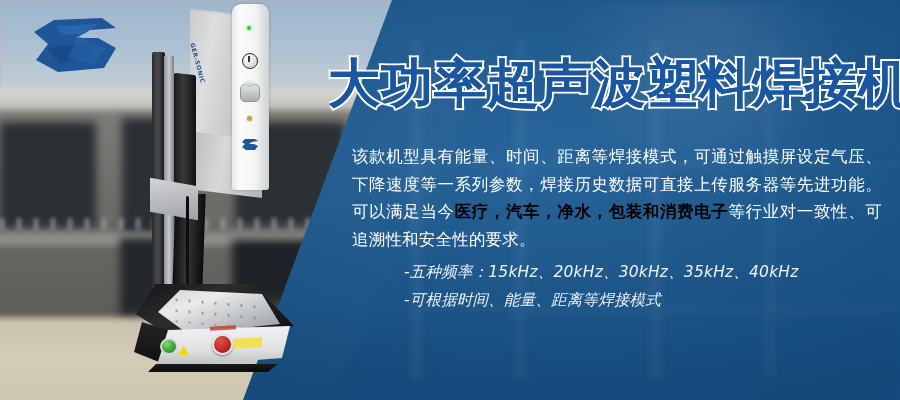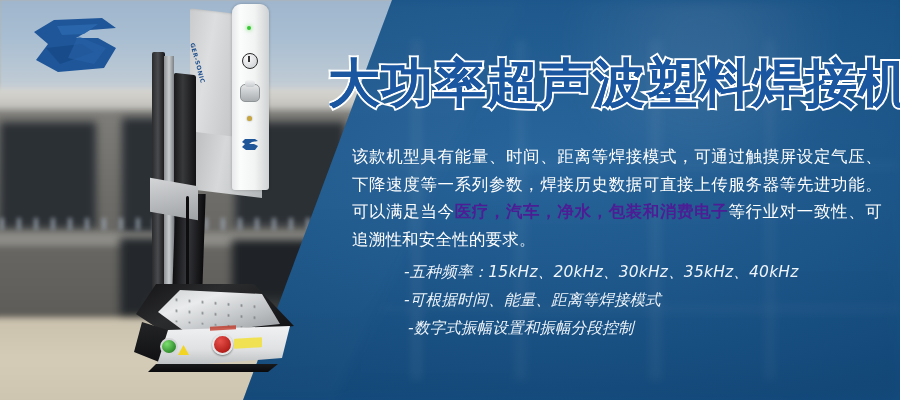--- a/index.html
+++ b/index.html
@@ -235,21 +235,21 @@
     position:absolute;left:328px;top:54px;
     font-size:52px;line-height:58px;font-weight:bold;letter-spacing:1px;
     color:#1b56a0;white-space:nowrap;
   }
 
   .para{
     position:absolute;left:352px;top:143px;width:530px;
     font-size:16.5px;line-height:27.5px;color:#ffffff;
     letter-spacing:.2px;text-align:justify;
   }
-  .para .hl{color:#4c1d95;font-weight:bold;}
+  .para .hl{color:#000000;font-weight:bold;}
 
   .bullets{
     position:absolute;left:404px;top:258px;width:480px;
     font-size:15.5px;line-height:28px;color:#eef4fb;letter-spacing:.2px;
   }
   .bullets .b{white-space:nowrap;font-style:italic;}
   .bullets .b3{padding-left:2px;}
   .bullets .b4{padding-left:4px;}
 </style>
 </head>
@@ -325,16 +325,15 @@
   <div class="title">大功率超声波塑料焊接机</div>
   <div class="title-fill">大功率超声波塑料焊接机</div>
 
   <div class="para">
     <span>该款机型具有能量、时间、距离等焊接模式，可通过触摸屏设定气压、下降速度等一系列参数，焊接历史数据可直接上传服务器等先进功能。可以满足当今</span><span class="hl">医疗，汽车，净水，包装和消费电子</span><span>等行业对一致性、可追溯性和安全性的要求。</span>
   </div>
 
   <div class="bullets">
     <div class="b b1">-五种频率：15kHz、20kHz、30kHz、35kHz、40kHz</div>
     <div class="b b2">-可根据时间、能量、距离等焊接模式</div>
-    <div class="b b4">-数字式振幅设置和振幅分段控制</div>
   </div>
 
 </div>
 
 </body></html>

